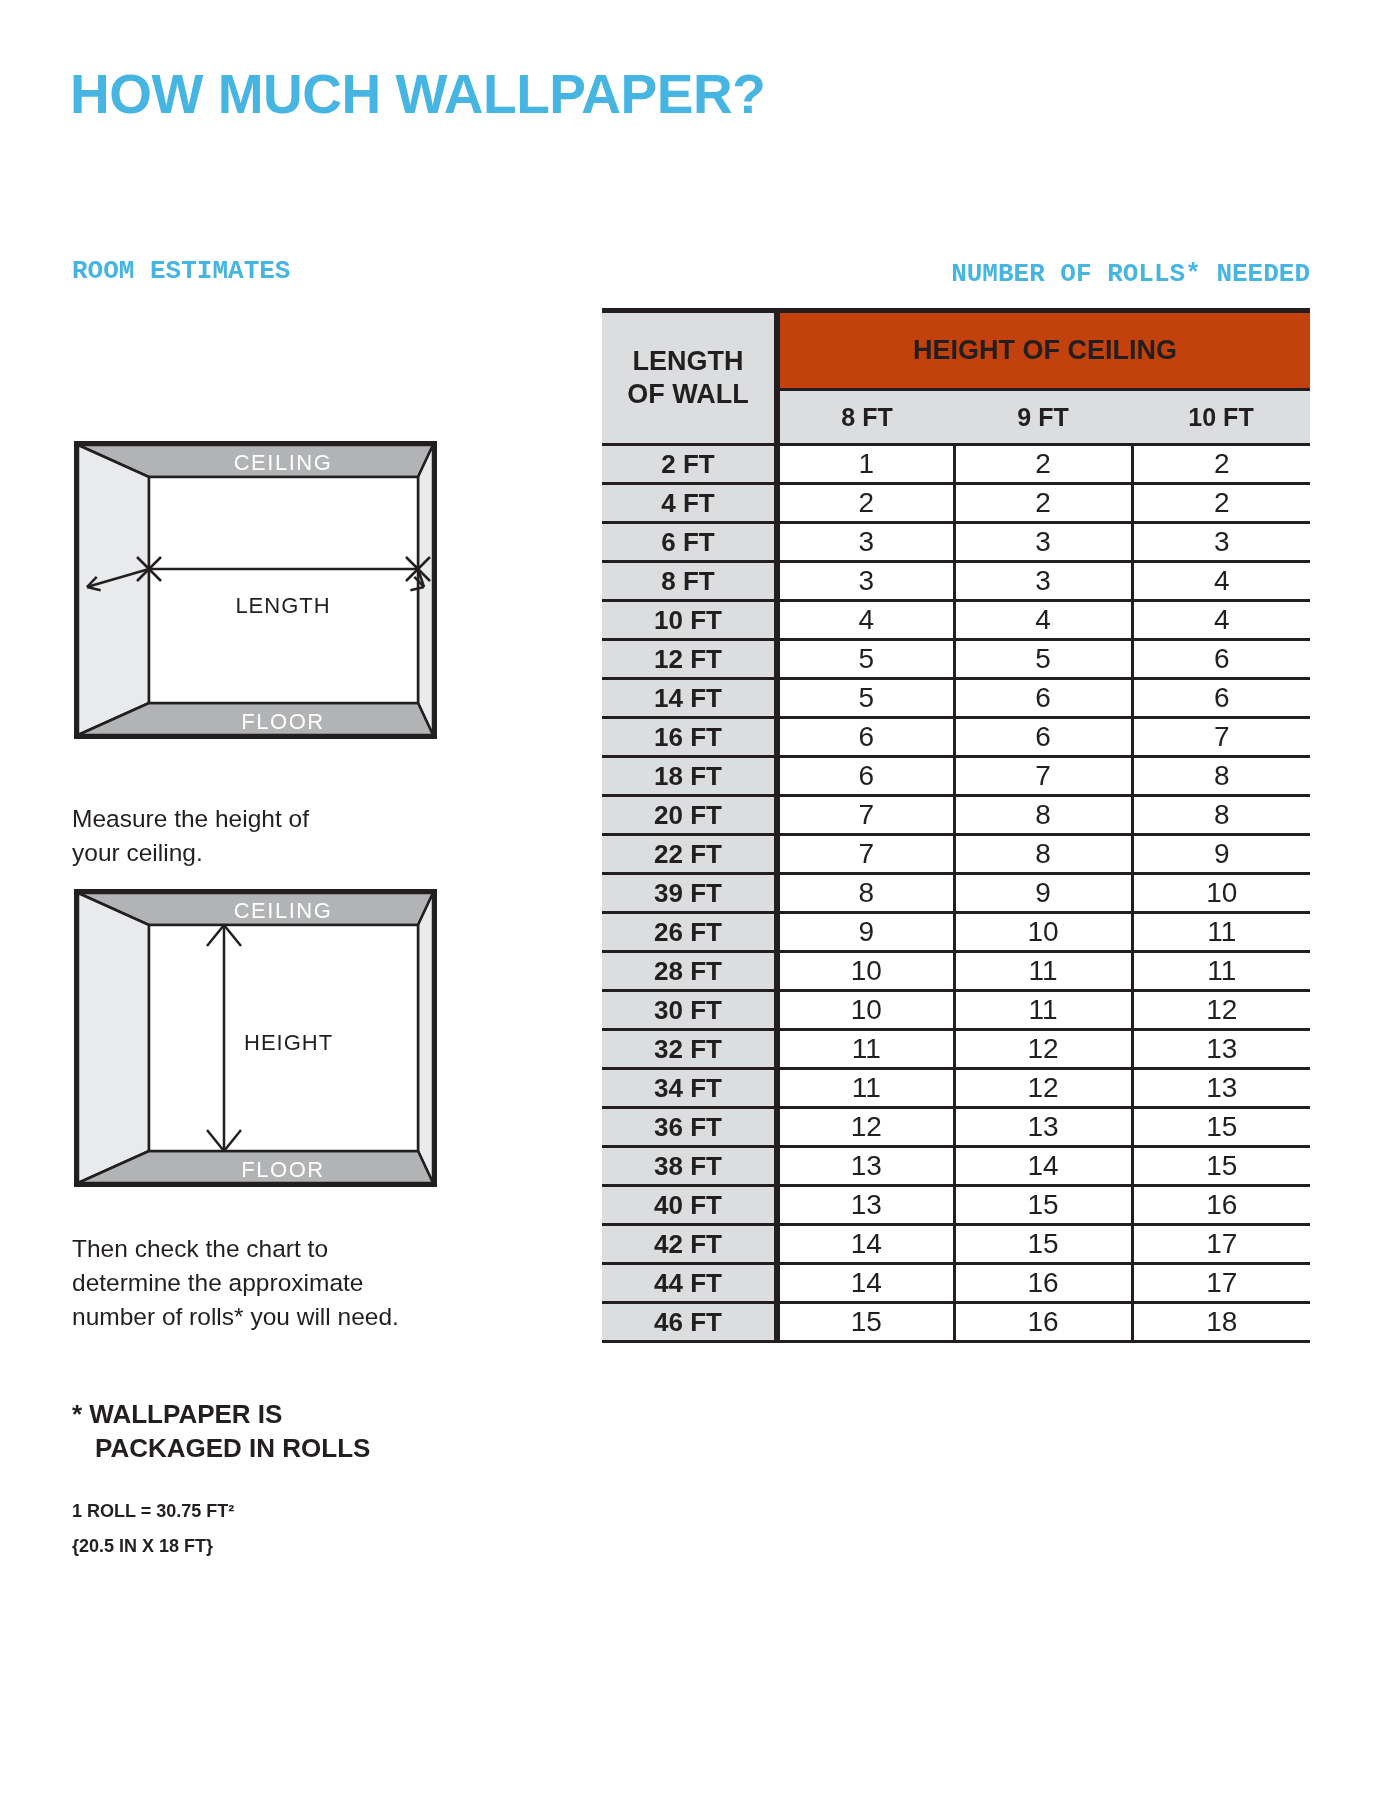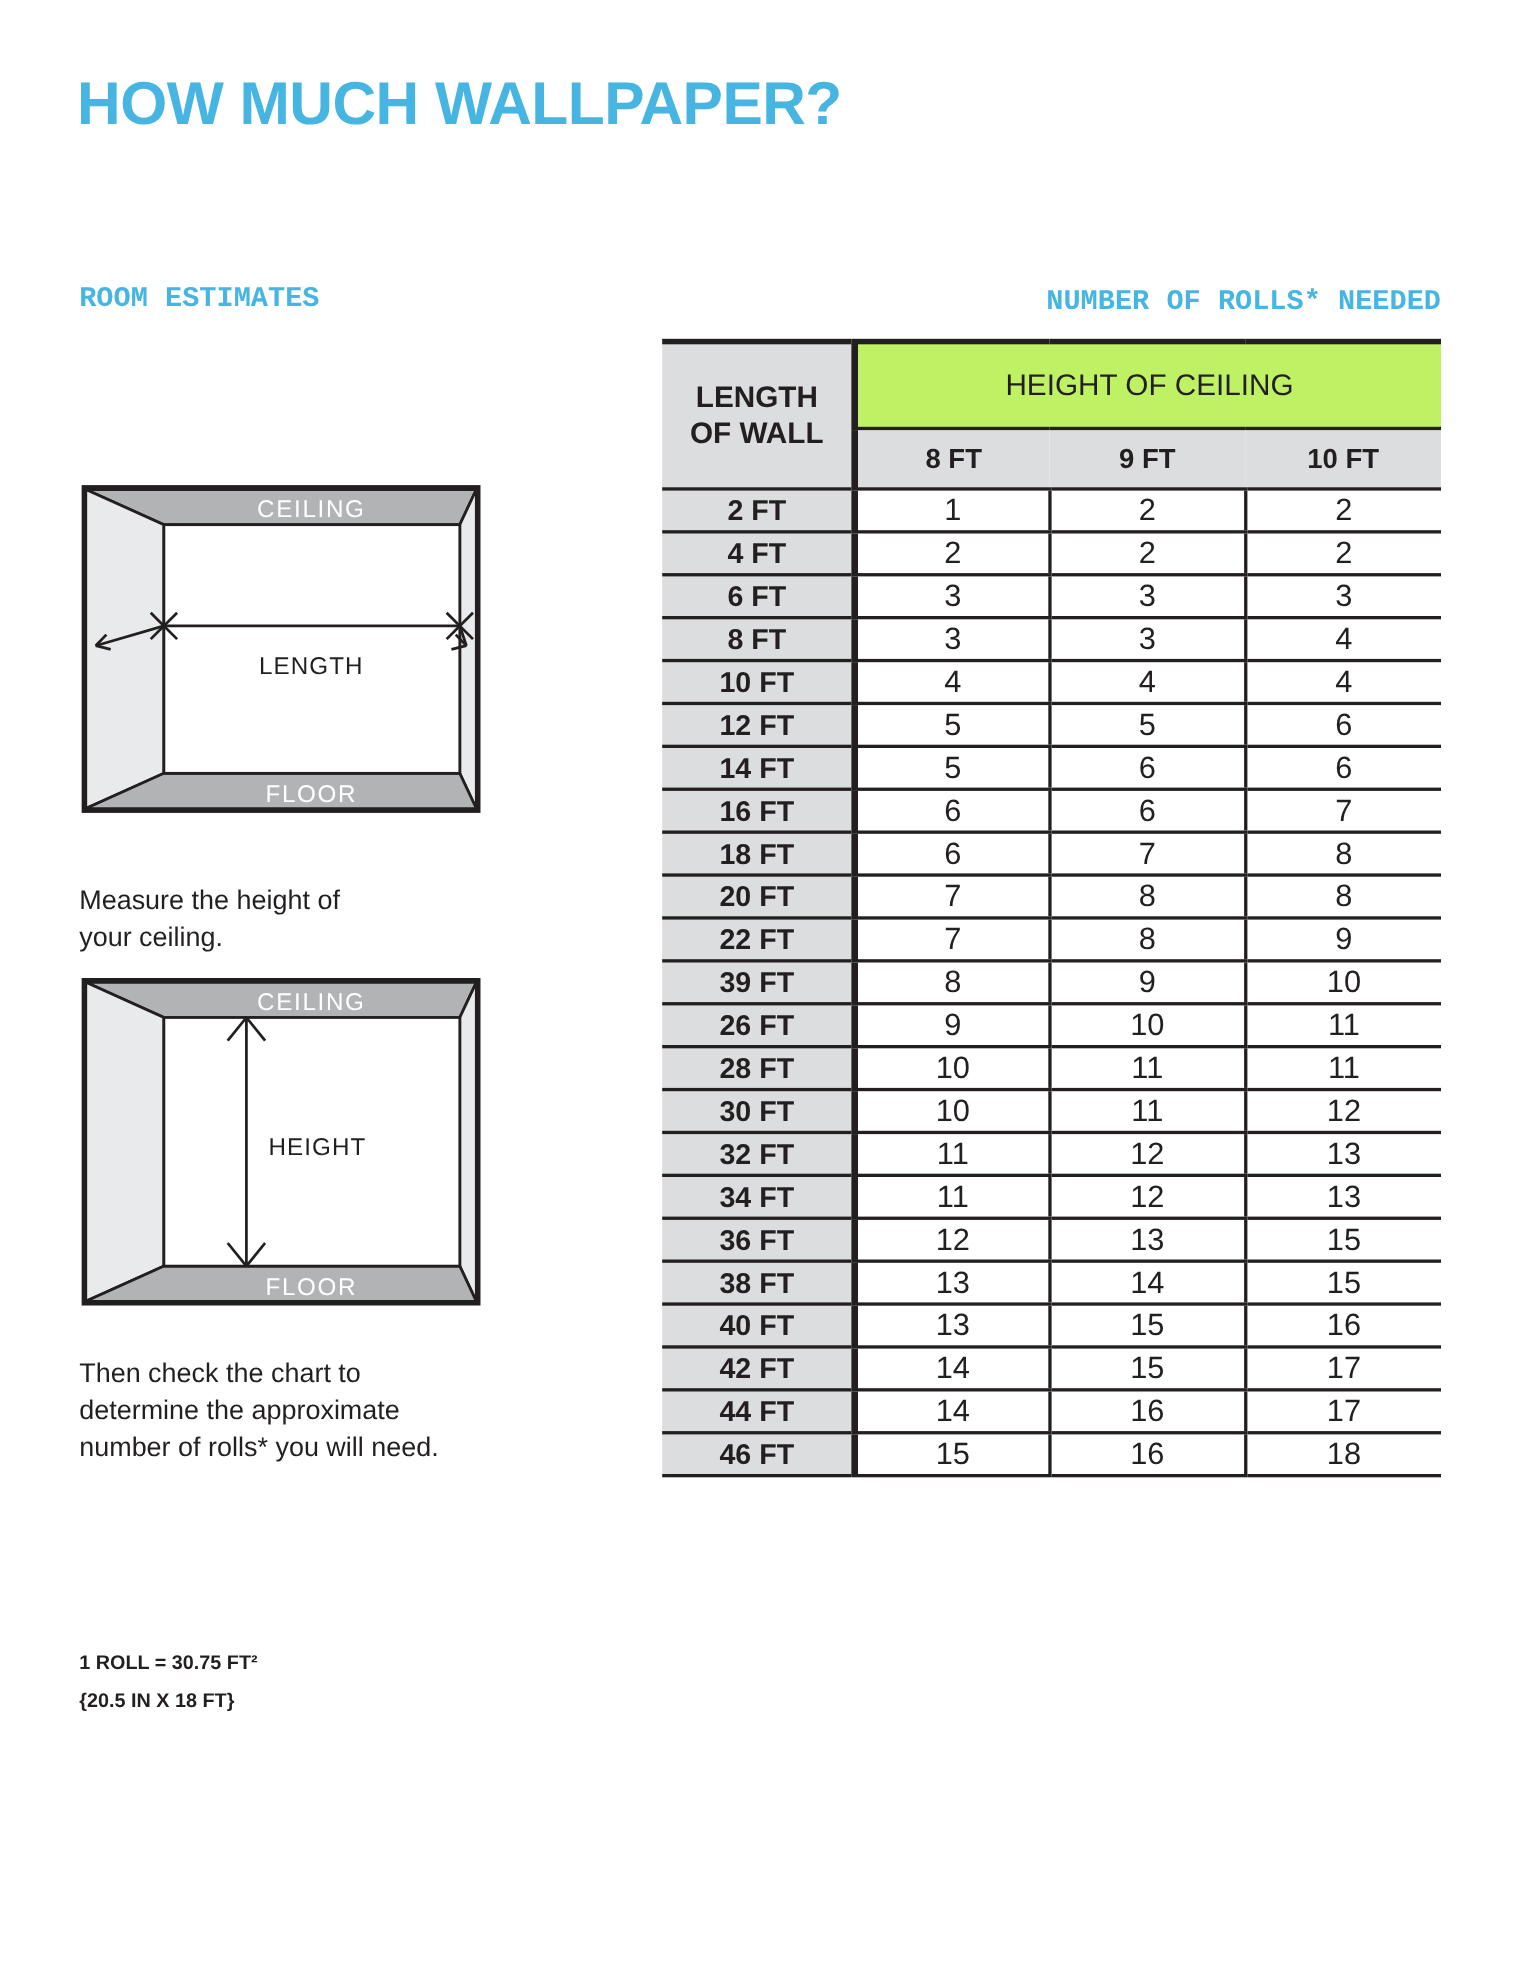--- a/index.html
+++ b/index.html
@@ -55,23 +55,23 @@
     font-family:"Liberation Sans","DejaVu Sans",sans-serif;
   }
   .rolls-table .hdr-row-1{height:79px;}
   .rolls-table .hdr-row-2{height:55px;}
   .rolls-table tbody tr{height:39px;}
   .corner-cell{
     background:#dcddde;border-top:5px solid #231f20;border-bottom:3px solid #231f20;
     font-size:27px;font-weight:bold;line-height:33px;
   }
   .group-cell{
-    background:#bef264;border-top:5px solid #231f20;
+    background:#c2410c;border-top:5px solid #231f20;
     border-left:6px solid #231f20;border-bottom:3px solid #231f20;
-    font-size:27px;font-weight:normal;
+    font-size:27px;font-weight:bold;
   }
   .sub-hdr{
     background:#dcddde;border-bottom:3px solid #231f20;
     font-size:25px;font-weight:bold;
   }
   .sub-hdr.first{border-left:6px solid #231f20;}
   .rolls-table tbody th{
     background:#dcddde;border-top:3px solid #231f20;border-bottom:3px solid #231f20;
     font-size:26px;font-weight:bold;
   }
@@ -141,20 +141,24 @@
     </g>
     <text class="diag-label dark" x="170" y="161" text-anchor="start">HEIGHT</text>
   </svg>
 
   <p class="body-text p-check-chart">
     <span>Then check the chart to</span><br>
     <span>determine the approximate</span><br>
     <span>number of rolls* you will need.</span>
   </p>
 
+  <p class="footnote">
+    <span class="line">* WALLPAPER IS</span><br>
+    <span class="line indent">PACKAGED IN ROLLS</span>
+  </p>
 
   <p class="roll-info">
     <span>1 ROLL = 30.75 FT²</span><br>
     <span>{20.5 IN X 18 FT}</span>
   </p>
 
   <h2 class="section-heading rolls-heading">NUMBER OF ROLLS* NEEDED</h2>
 
   <table class="rolls-table">
     <colgroup>

